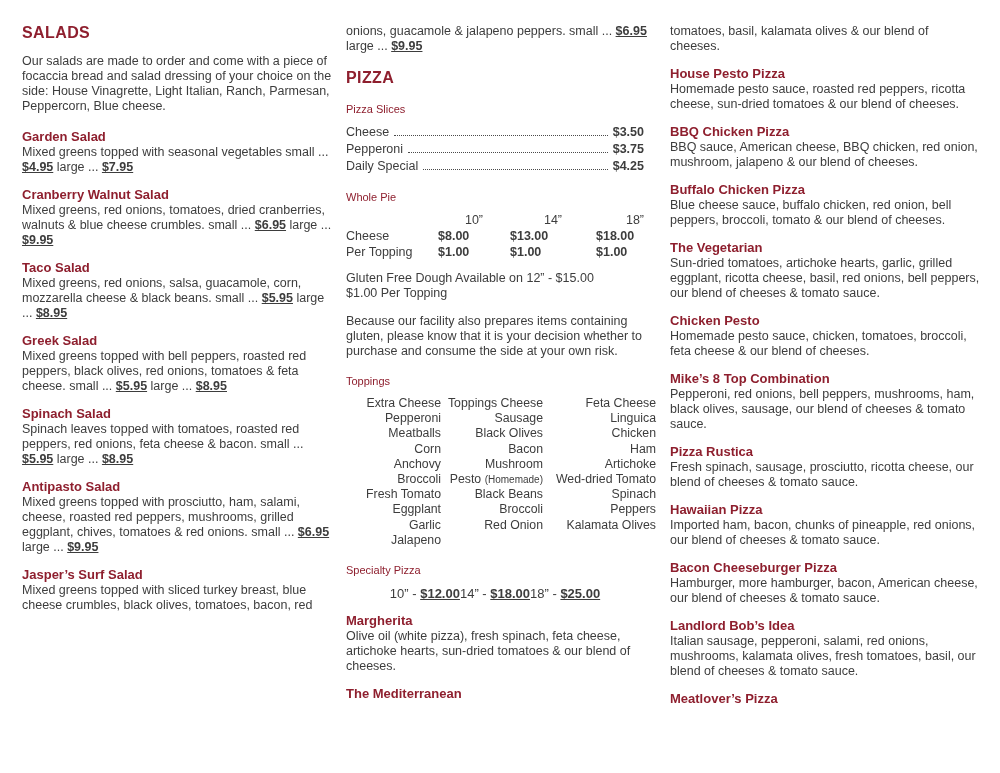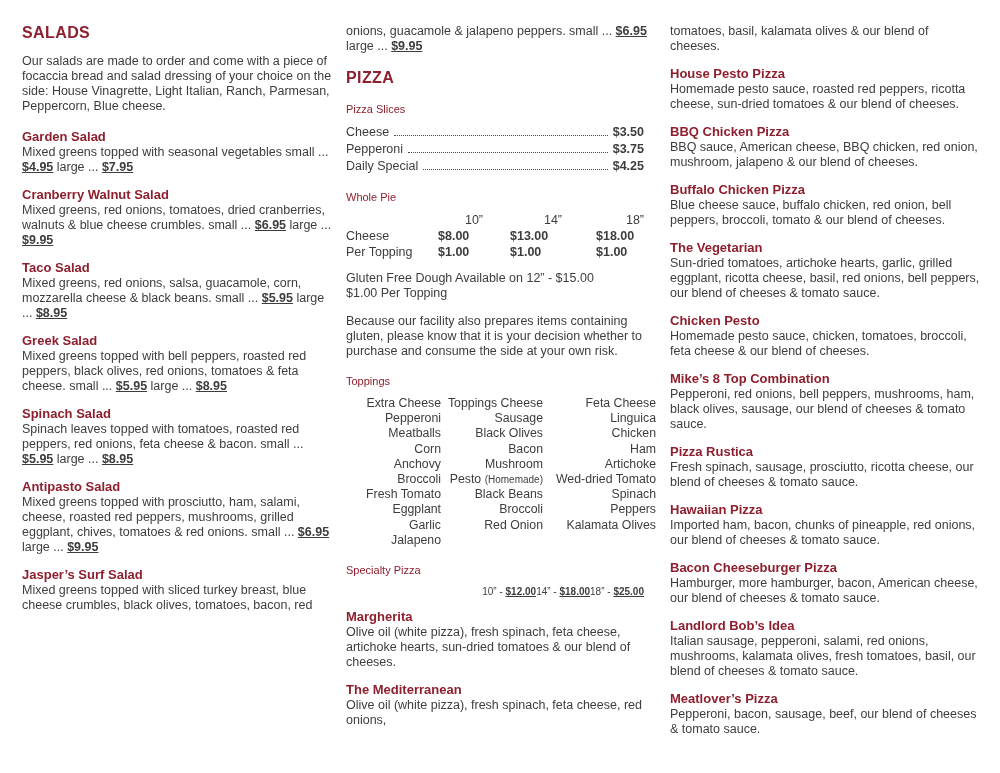--- a/index.html
+++ b/index.html
@@ -45,22 +45,22 @@
   .gluten{ margin-top:11px; }
   .disclaimer{ margin-top:13px; }
 
   .toppings-grid{
     display:grid; grid-template-columns:95px 102px 113px;
     margin-top:9px; font-size:12.3px; line-height:15.2px;text-align:right;
   }
   .small-note{ font-size:10px; }
 
   .specialty-prices{
-    display:flex; justify-content:flex-end;
-    margin-top:10px; font-size:10px; width:298px;
+    display:flex; justify-content:center;
+    margin-top:10px; font-size:13px; width:298px;
   }
 </style>
 </head>
 <body>
 
 <div class="page">
 
   <div class="col">
     <h1 class="section-title">SALADS</h1>
     <p class="body intro">Our salads are made to order and come with a piece of focaccia bread and salad dressing of your choice on the side: House Vinagrette, Light Italian, Ranch, Parmesan, Peppercorn, Blue cheese.</p>
@@ -183,21 +183,20 @@
         <span>14” - <b>$18.00</b></span>
         <span>18” - <b>$25.00</b></span>
       </div>
     <div id="specialty-items-col2">
         <div class="item">
           <div class="item-name">Margherita</div>
           <div class="body">Olive oil (white pizza), fresh spinach, feta cheese, artichoke hearts, sun-dried tomatoes &amp; our blend of cheeses.</div>
         </div>
         <div class="item">
           <div class="item-name">The Mediterranean</div>
-          <div class="body">Olive oil (white pizza), fresh spinach, feta cheese, red onions,</div>
         </div>
       </div>
   </div>
 
   <div class="col">
     <p class="body">tomatoes, basil, kalamata olives &amp; our blend of cheeses.</p>
     <div id="specialty-items-col3">
         <div class="item">
           <div class="item-name">House Pesto Pizza</div>
           <div class="body">Homemade pesto sauce, roasted red peppers, ricotta cheese, sun-dried tomatoes &amp; our blend of cheeses.</div>
@@ -233,18 +232,17 @@
         <div class="item">
           <div class="item-name">Bacon Cheeseburger Pizza</div>
           <div class="body">Hamburger, more hamburger, bacon, American cheese, our blend of cheeses &amp; tomato sauce.</div>
         </div>
         <div class="item">
           <div class="item-name">Landlord Bob’s Idea</div>
           <div class="body">Italian sausage, pepperoni, salami, red onions, mushrooms, kalamata olives, fresh tomatoes, basil, our blend of cheeses &amp; tomato sauce.</div>
         </div>
         <div class="item">
           <div class="item-name">Meatlover’s Pizza</div>
-          <div class="body">Pepperoni, bacon, sausage, beef, our blend of cheeses &amp; tomato sauce.</div>
         </div>
       </div>
   </div>
 
 </div>
 
 </body></html>

